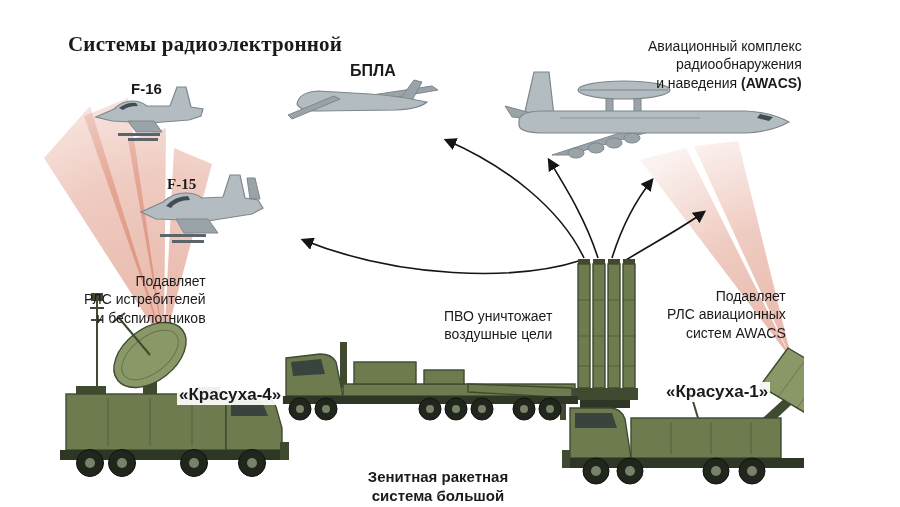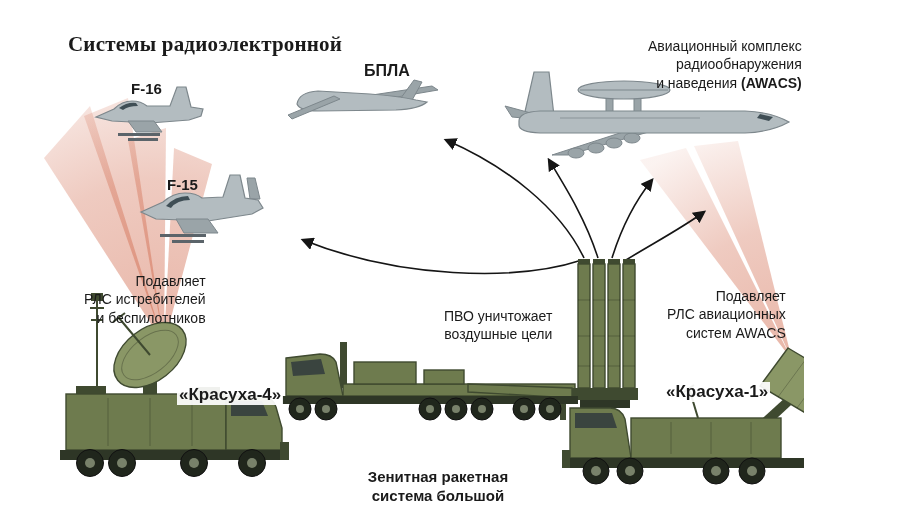--- a/index.html
+++ b/index.html
@@ -208,22 +208,22 @@
       <circle class="wheel" cx="752" cy="471" r="13"></circle>
         <circle class="hub" cx="752" cy="471" r="5"></circle>
     </g>
   </svg>
 
   <div class="lbl title" style="left:68px;top:6px;">
     <div>Системы радиоэлектронной</div>
   </div>
 
   <div class="lbl plane-lbl" style="left:131px;top:80px;">F-16</div>
-  <div class="lbl plane-lbl" style="left:167px;top:176px;">F-15</div>
-  <div class="lbl uav-lbl" style="left:364px;top:62px;">БПЛА</div>
+  <div class="lbl plane-lbl" style="left:167px;top:176px;font-family:Liberation Serif, serif;">F-15</div>
+  <div class="lbl uav-lbl" style="left:350px;top:62px;">БПЛА</div>
 
   <div class="lbl cap" style="left:648px;top:37px;"><span>Авиационный комплекс
 радиообнаружения
 и наведения </span><span class="awacs-b">(AWACS)</span></div>
 
   <div class="lbl cap" style="left:84px;top:272px;">Подавляет
 РЛС истребителей
 и беспилотников</div>
   <div class="lbl cap" style="left:444px;top:307px;">ПВО уничтожает
 воздушные цели</div>

